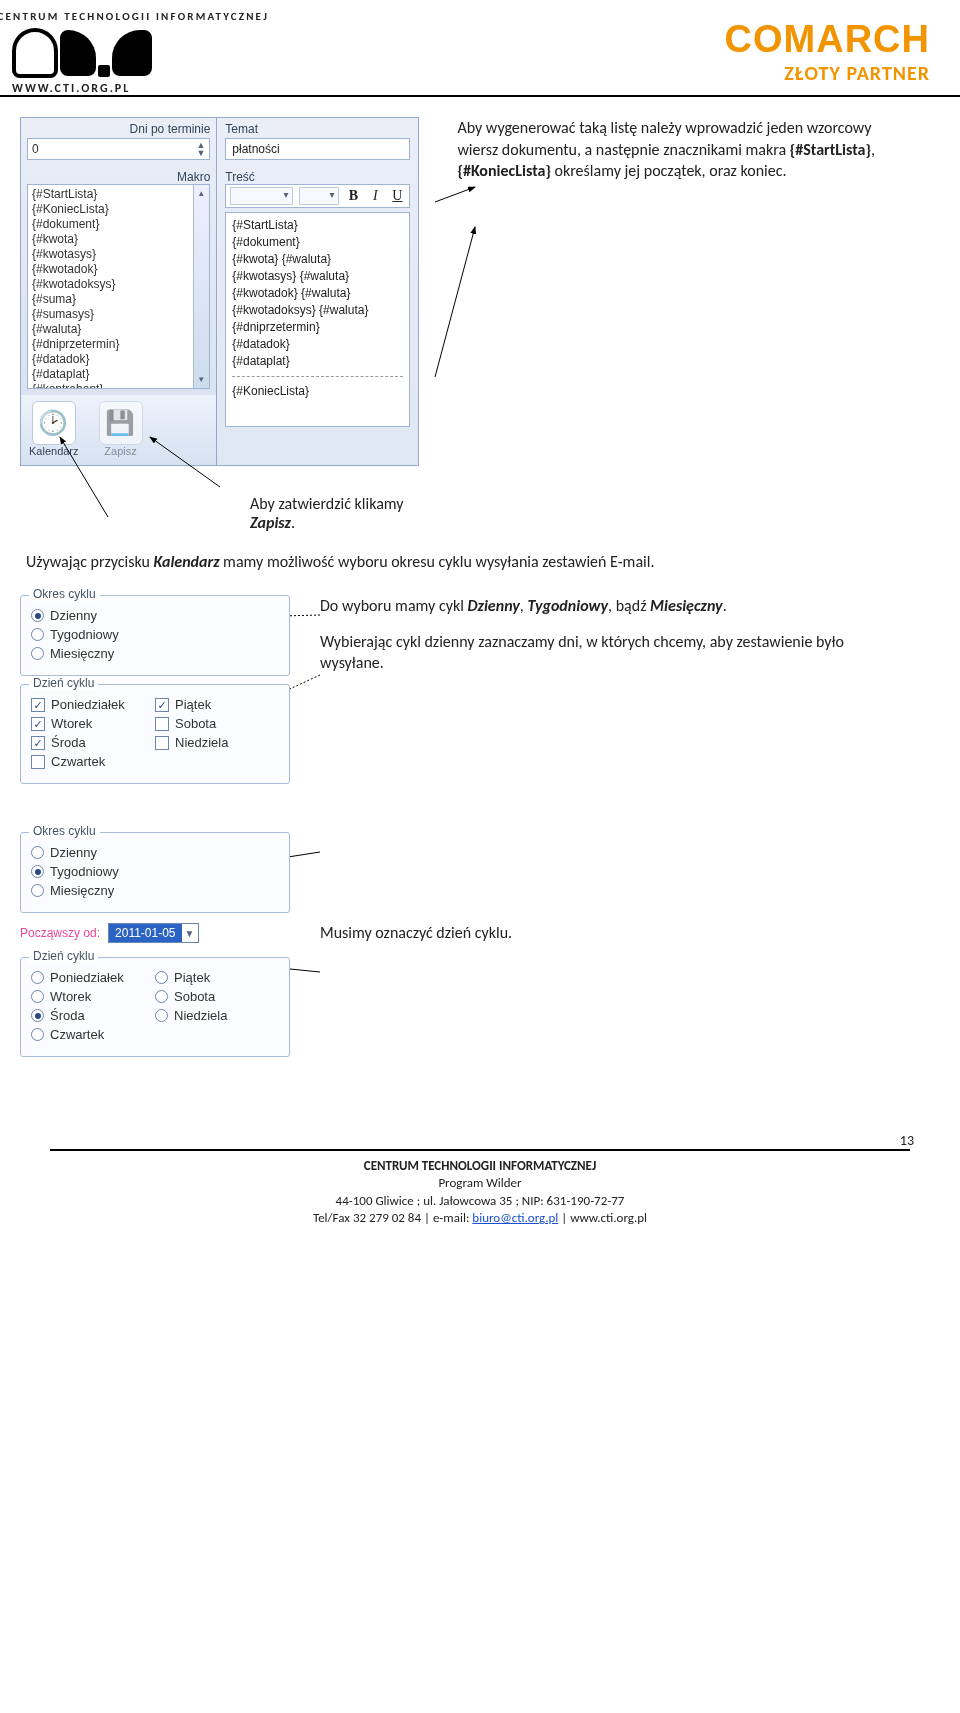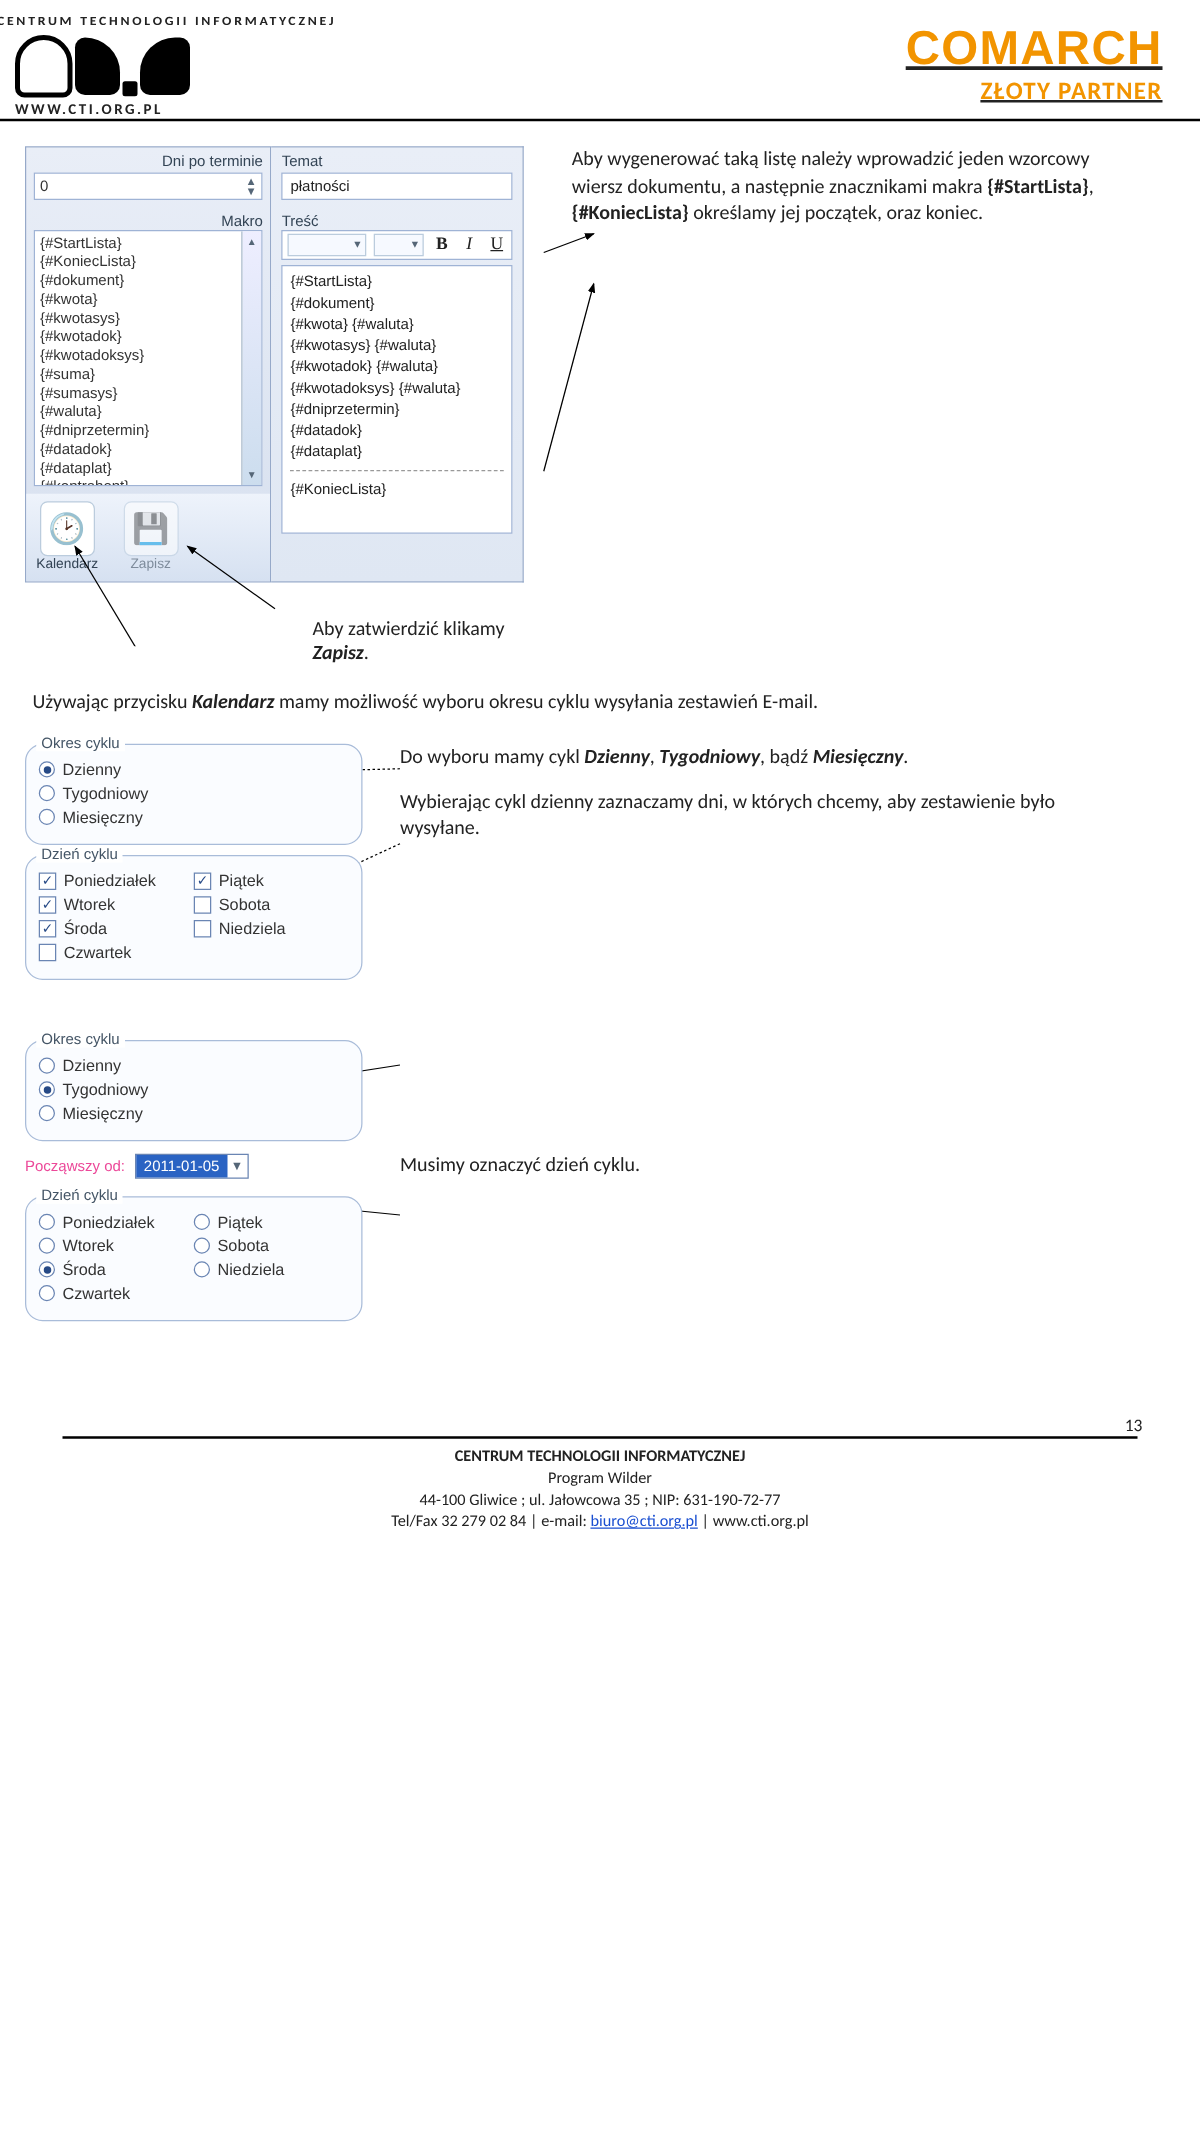--- a/index.html
+++ b/index.html
@@ -21,21 +21,21 @@
   }
   .cti-logo { width: 290px; }
   .cti-top-text { font-size: 10px; letter-spacing: 2px; font-weight: bold; transform: scaleX(1.1); }
   .cti-shapes { display: flex; align-items: center; gap: 2px; height: 60px; }
   .cti-shapes .shape { background:#111; }
   .cti-shapes .c1 { width:46px; height:50px; border-radius:24px 24px 8px 8px; border:4px solid #000; background:#fff;}
   .cti-shapes .c2 { width:36px; height:46px; border-radius:8px 28px 8px 8px; background:#000;}
   .cti-shapes .dot { width:12px;height:12px;background:#000; border-radius:2px; align-self:flex-end; margin-bottom:6px;}
   .cti-shapes .c3 { width:40px;height:46px;border-radius:28px 8px 8px 8px; background:#000;}
   .cti-url { font-size:12px; letter-spacing:2px; font-weight:bold; margin-top:-2px;}
-  .comarch-logo { text-align:right; padding-top:8px;text-decoration:underline;}
+  .comarch-logo { text-align:right; padding-top:8px;}
   .comarch-logo .main { font-size:38px; font-weight:900; color:#f29400; letter-spacing:1px; font-family: Arial, sans-serif;}
   .comarch-logo .sub { font-size:20px; font-weight:900; color:#f29400; letter-spacing:1px;}
 
   .body-area { padding: 20px 60px 20px 20px; }
 
   
   .shot1 {
     display:flex;
     gap:0;
     position:relative;
@@ -105,21 +105,21 @@
 
   .caption-row{ margin:0 0 6px 230px; font-size:16px;}
   .kalendarz-note{ margin:20px 20px 24px 6px; font-size:16px;}
   .kalendarz-note b{font-weight:bold; font-style:italic;}
 
   
   .shot2{ display:flex; gap:30px; margin-bottom:40px; position:relative;}
   .panel{
     width:270px; font-family:Tahoma,sans-serif;font-size:13px;color:#333;
   }
-  .grp{ border:1px solid #a9bcd9; border-radius:14px; margin-bottom:8px; padding:8px 10px 10px 10px;
+  .grp{ border:1px solid #a9bcd9; border-radius:3px; margin-bottom:8px; padding:8px 10px 10px 10px;
     background:#fafcff; position:relative;}
   .grp .legend{ position:absolute; top:-9px; left:8px; background:#fff; padding:0 4px; font-size:12px; color:#456;}
   .radio-row,.check-row{ display:flex; align-items:center; gap:6px; margin:4px 0;}
   .radio{ width:13px;height:13px;border:1px solid #6a85b3;border-radius:50%;background:#fff;
     display:flex;align-items:center;justify-content:center;}
   .radio.sel::after{content:"";width:6px;height:6px;background:#274a86;border-radius:50%;}
   .check{ width:14px;height:14px;border:1px solid #6a85b3;background:#fff;font-size:11px;
     line-height:12px;text-align:center;color:#274a86;}
   .check.sel::after{content:"✓";}
   .two-col{ display:flex;}

